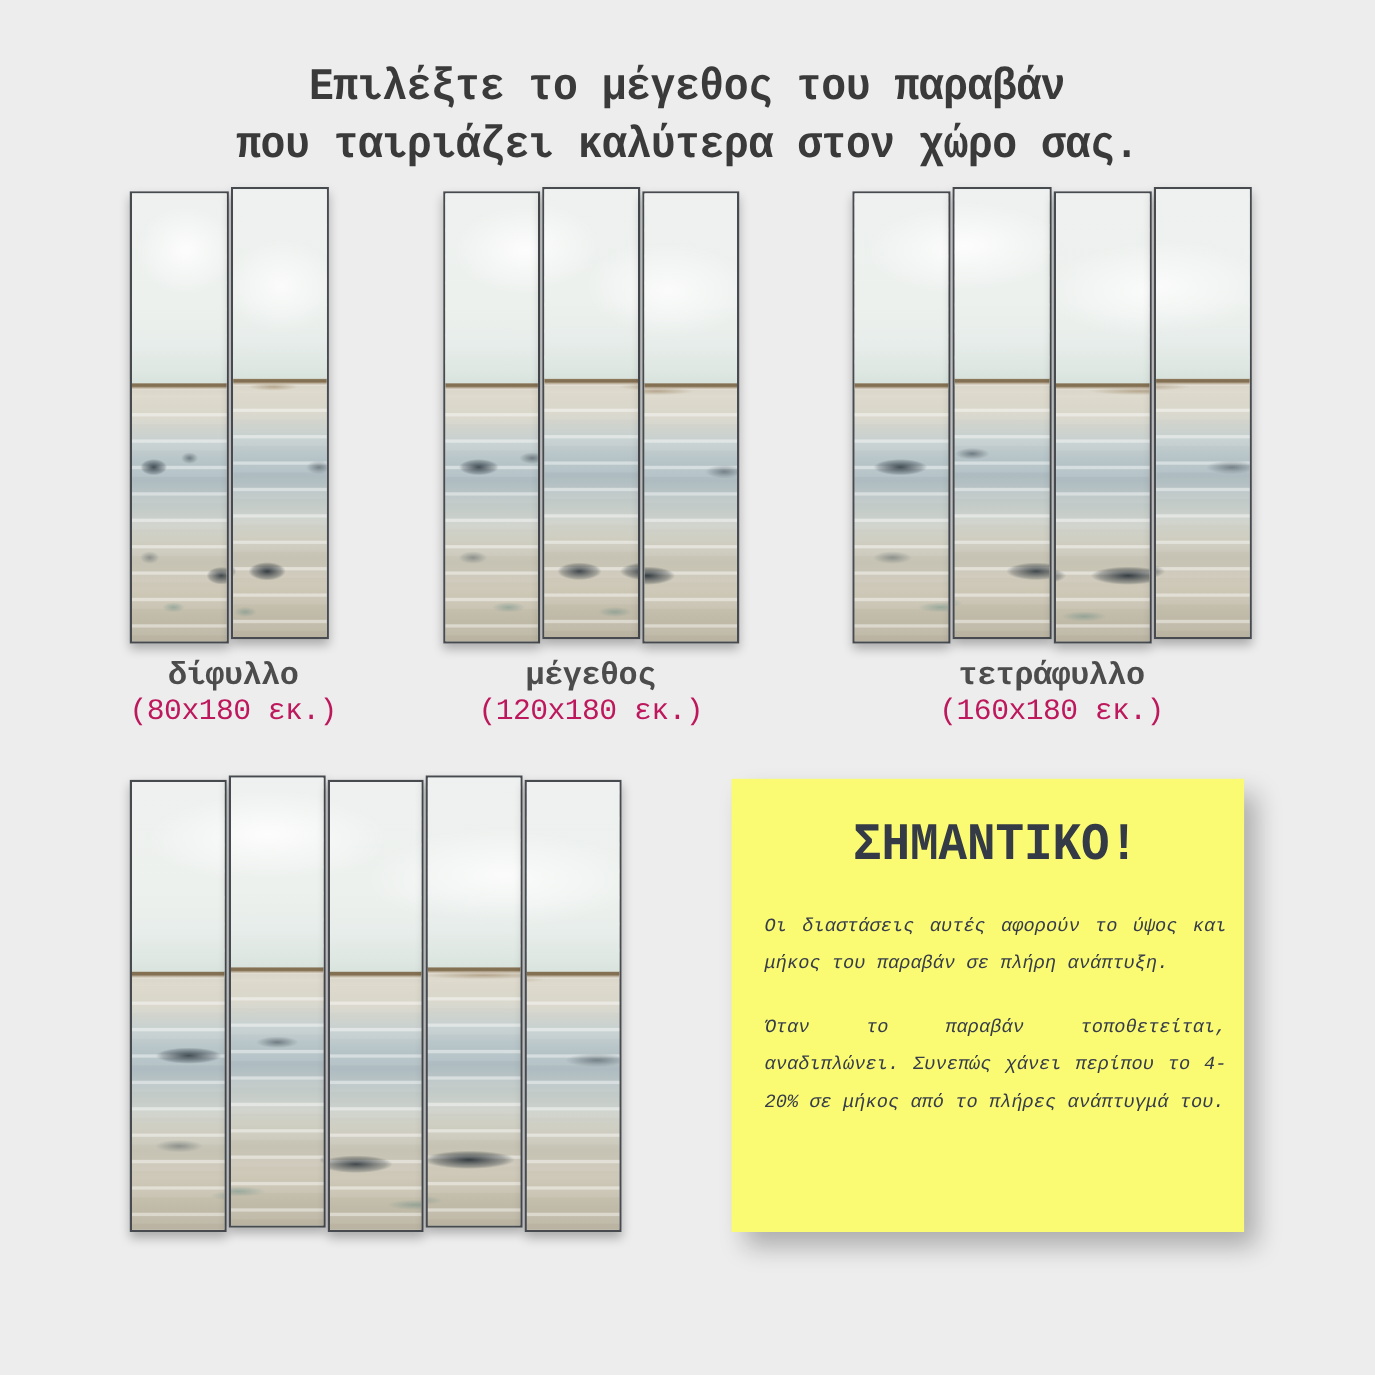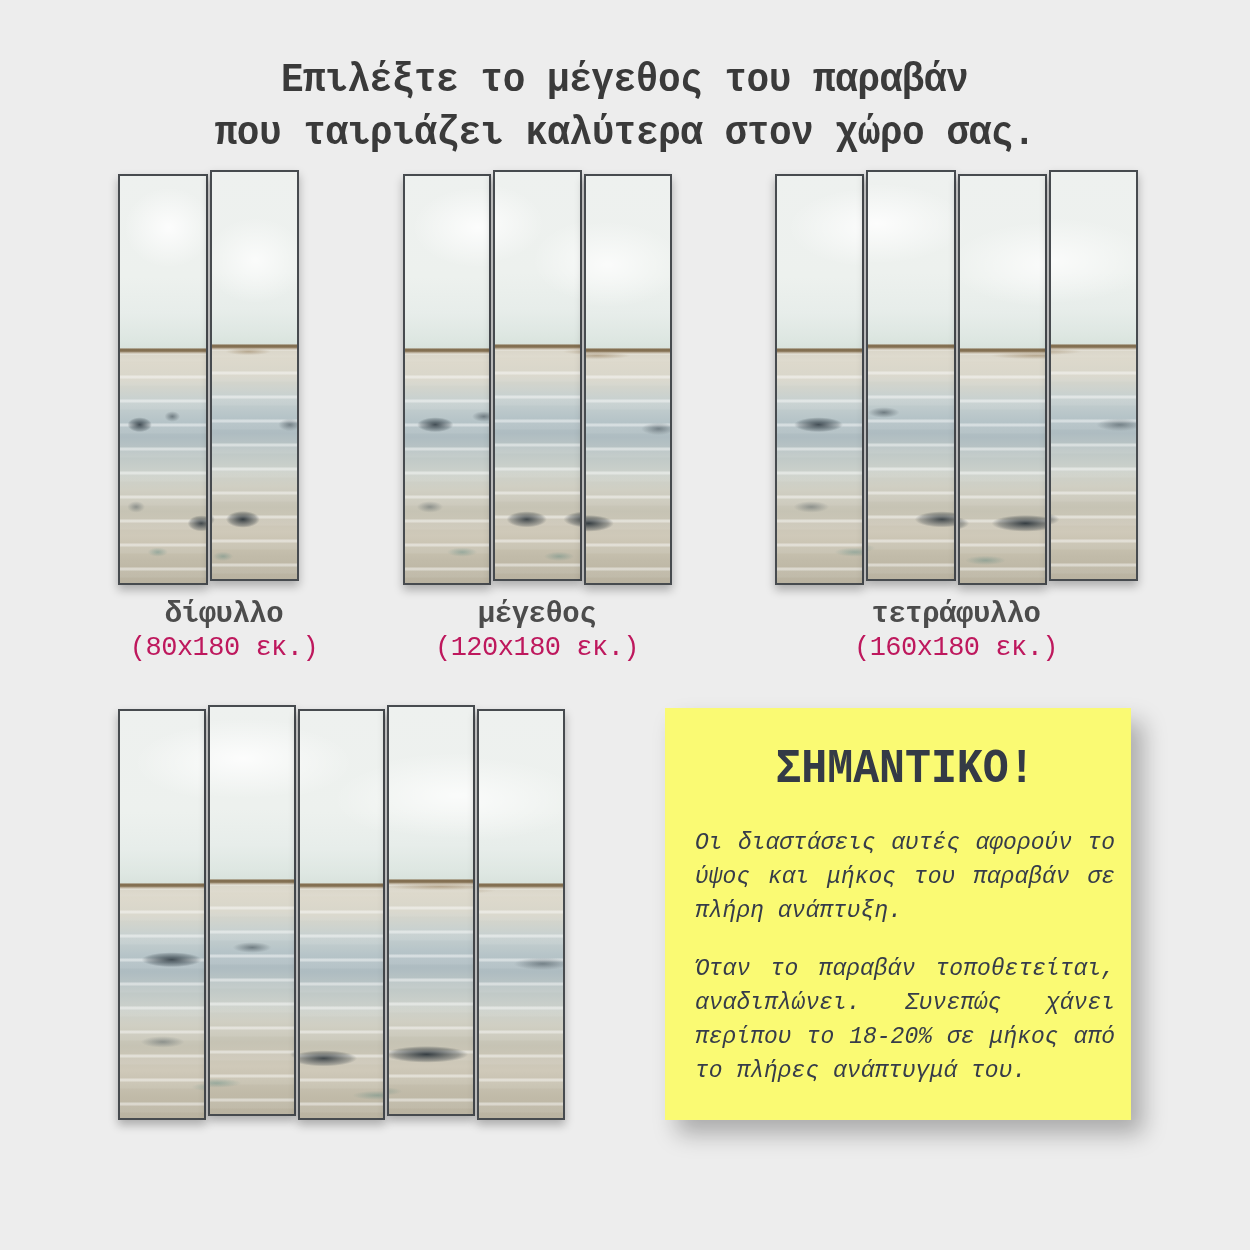--- a/index.html
+++ b/index.html
@@ -96,21 +96,21 @@
     padding:34px 16px 0 30px;
   }
   .note h2{
     text-align:center;
     font-size:48px;font-weight:700;
     color:var(--heading-text);
     margin-bottom:30px;
   }
   .note h2 > span{display:inline-block;transform:scaleX(.9);transform-origin:center;}
   .note p{
-    font-size:23px;line-height:34px;
+    font-size:17px;line-height:34px;
     font-style:italic;
     text-align:justify;
     color:var(--note-text);
     margin-bottom:24px;
   }
 </style>
 </head>
 <body>
 
 <div class="page">
@@ -167,35 +167,35 @@
         <div class="art" style="left: -181.6px; top: -2px; width: 447px; height: 411px;"></div>
       </div>
       <div class="panel" style="left: 269.4px; top: 0px; width: 87.8px; height: 411px;">
         <div class="art" style="left: -271.4px; top: -2px; width: 447px; height: 411px;"></div>
       </div>
       <div class="panel" style="left: 359.2px; top: 4px; width: 87.8px; height: 411px;">
         <div class="art" style="left: -361.2px; top: -2px; width: 447px; height: 411px;"></div>
       </div>
     </div>
 
-  <div class="size-label" style="left:224px;top:598px;">
+  <div class="size-label" style="left:212px;top:598px;">
     <span class="name">δίφυλλο</span>
     <span class="dims">(80x180 εκ.)</span>
   </div>
 
   <div class="size-label" style="left:537px;top:598px;">
     <span class="name">μέγεθος</span>
     <span class="dims">(120x180 εκ.)</span>
   </div>
 
   <div class="size-label" style="left:956px;top:598px;">
     <span class="name">τετράφυλλο</span>
     <span class="dims">(160x180 εκ.)</span>
   </div>
 
 
   <div class="note">
     <h2><span>ΣΗΜΑΝΤΙΚΟ!</span></h2>
     <p>Οι διαστάσεις αυτές αφορούν το ύψος και μήκος του παραβάν σε πλήρη ανάπτυξη.</p>
-    <p>Όταν το παραβάν τοποθετείται, αναδιπλώνει. Συνεπώς χάνει περίπου το 18-20% σε μήκος από το πλήρες ανάπτυγμά του.</p>
+    <p>Όταν το παραβάν τοποθετείται, αναδιπλώνει. Συνεπώς χάνει περίπου το 4-20% σε μήκος από το πλήρες ανάπτυγμά του.</p>
   </div>
 
 </div>
 
 </body></html>

